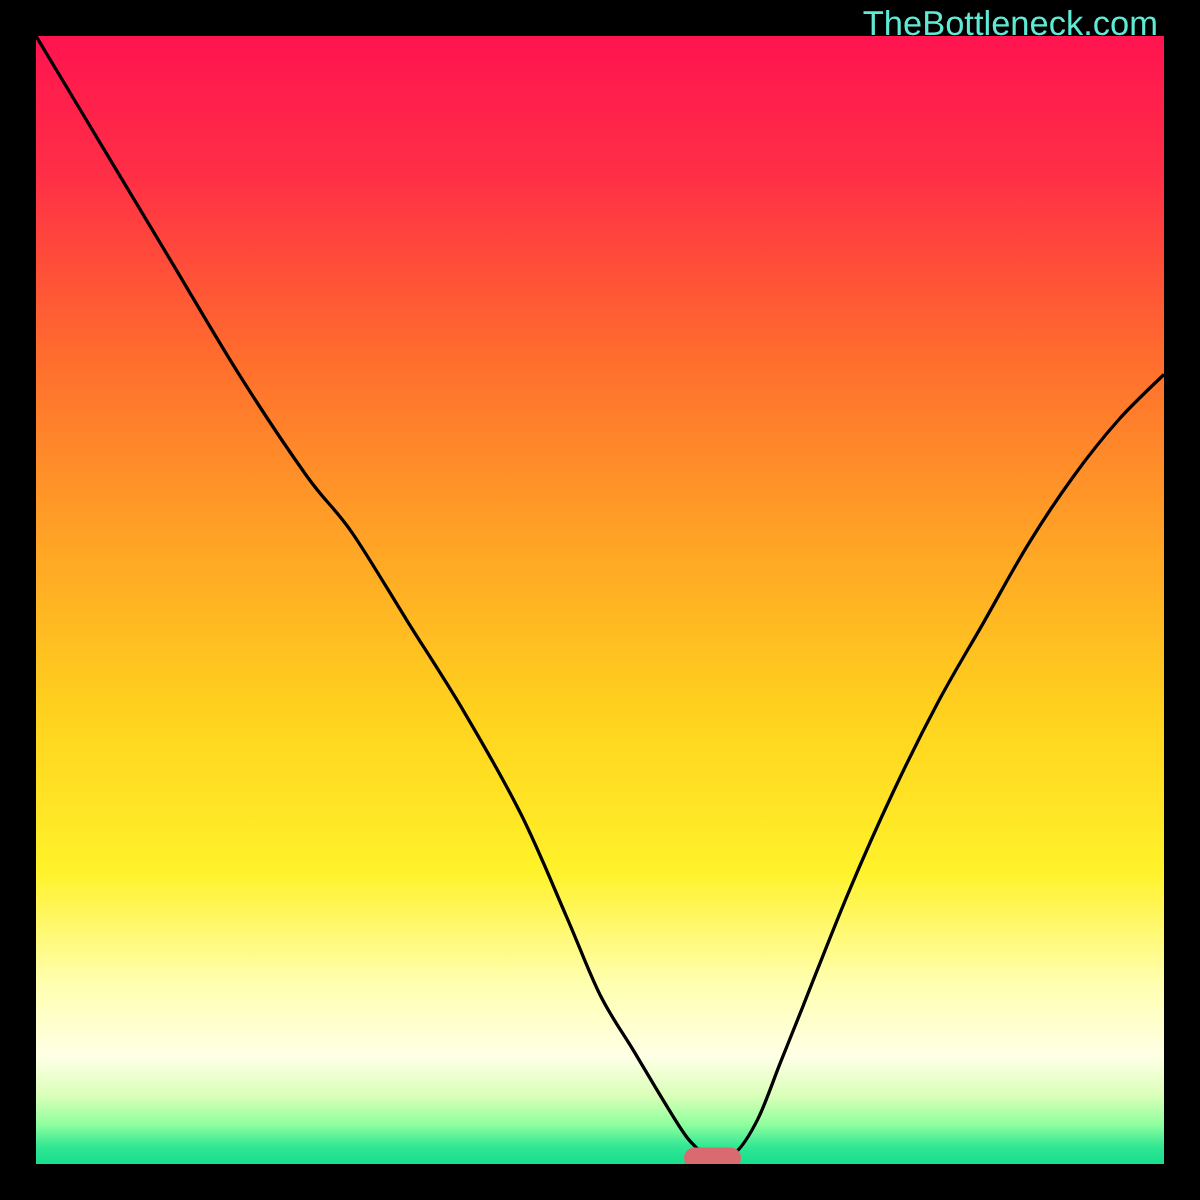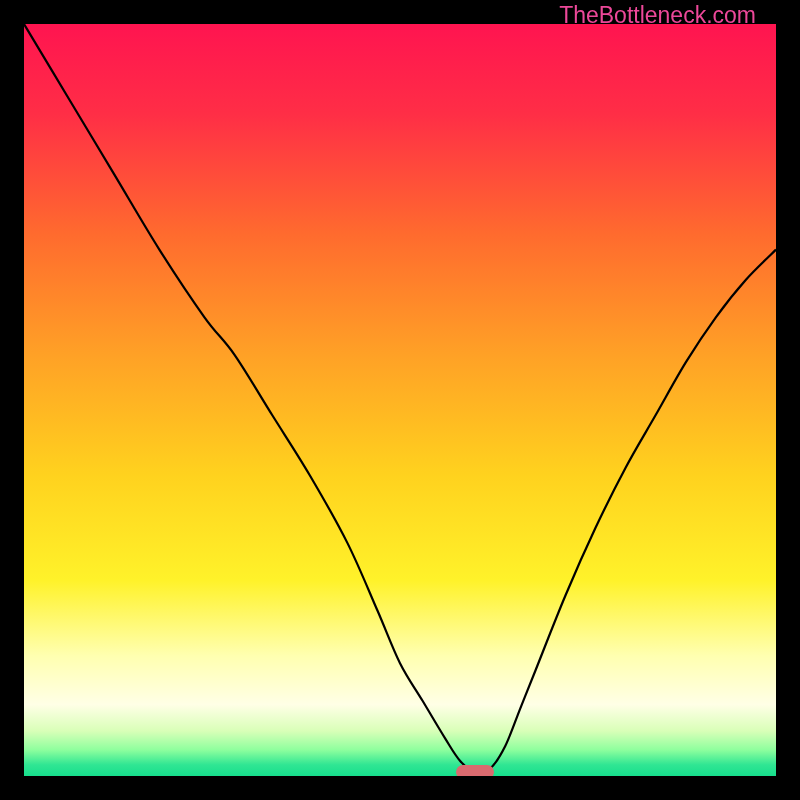--- a/index.html
+++ b/index.html
@@ -27,25 +27,25 @@
   .gradient-bg {
     position: absolute;
     left: 0;
     top: 0;
     width: 100%;
     height: 100%;
   }
   .watermark {
     position: absolute;
     top: 2px;
-    right: 44px;
+    right: 28px;
     font-family: Arial, Helvetica, sans-serif;
     font-size: 23px;
     font-weight: 400;
-    color: #ec4899;
+    color: #5eead4;
     letter-spacing: 0px;
     user-select: none;
   }
   svg.curve {
     position: absolute;
     left: 0;
     top: 0;
     width: 100%;
     height: 100%;
   }

